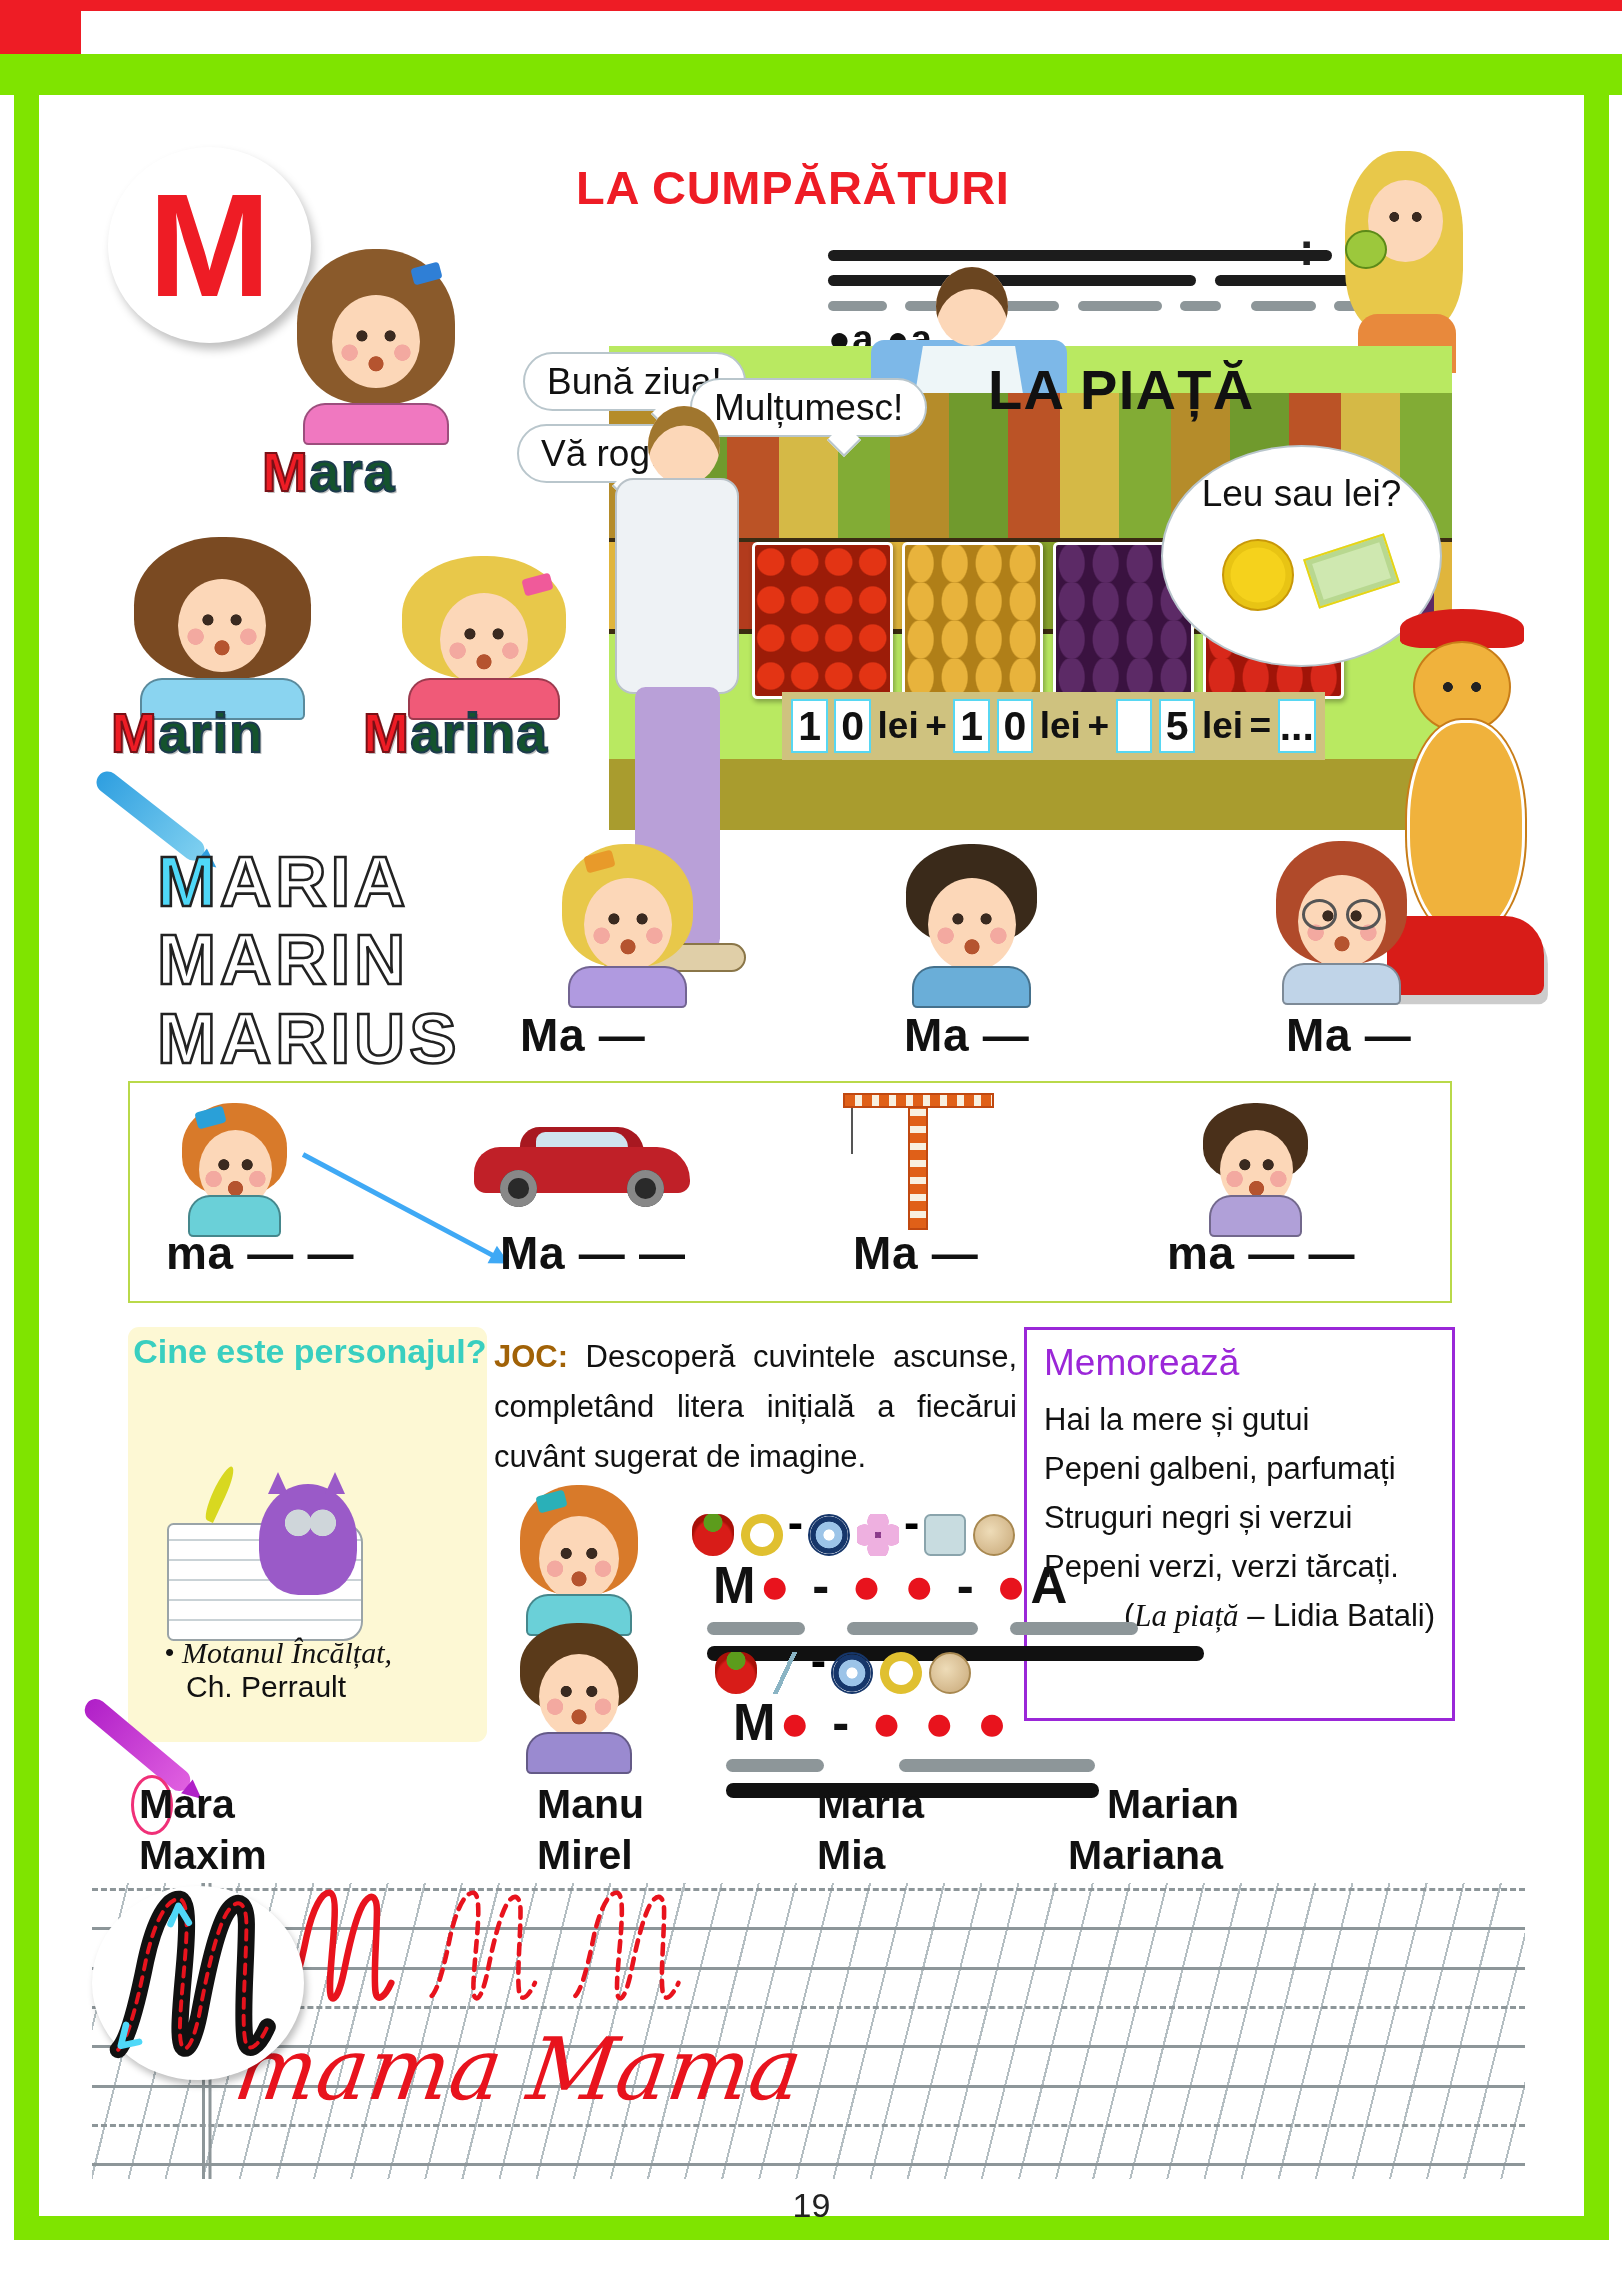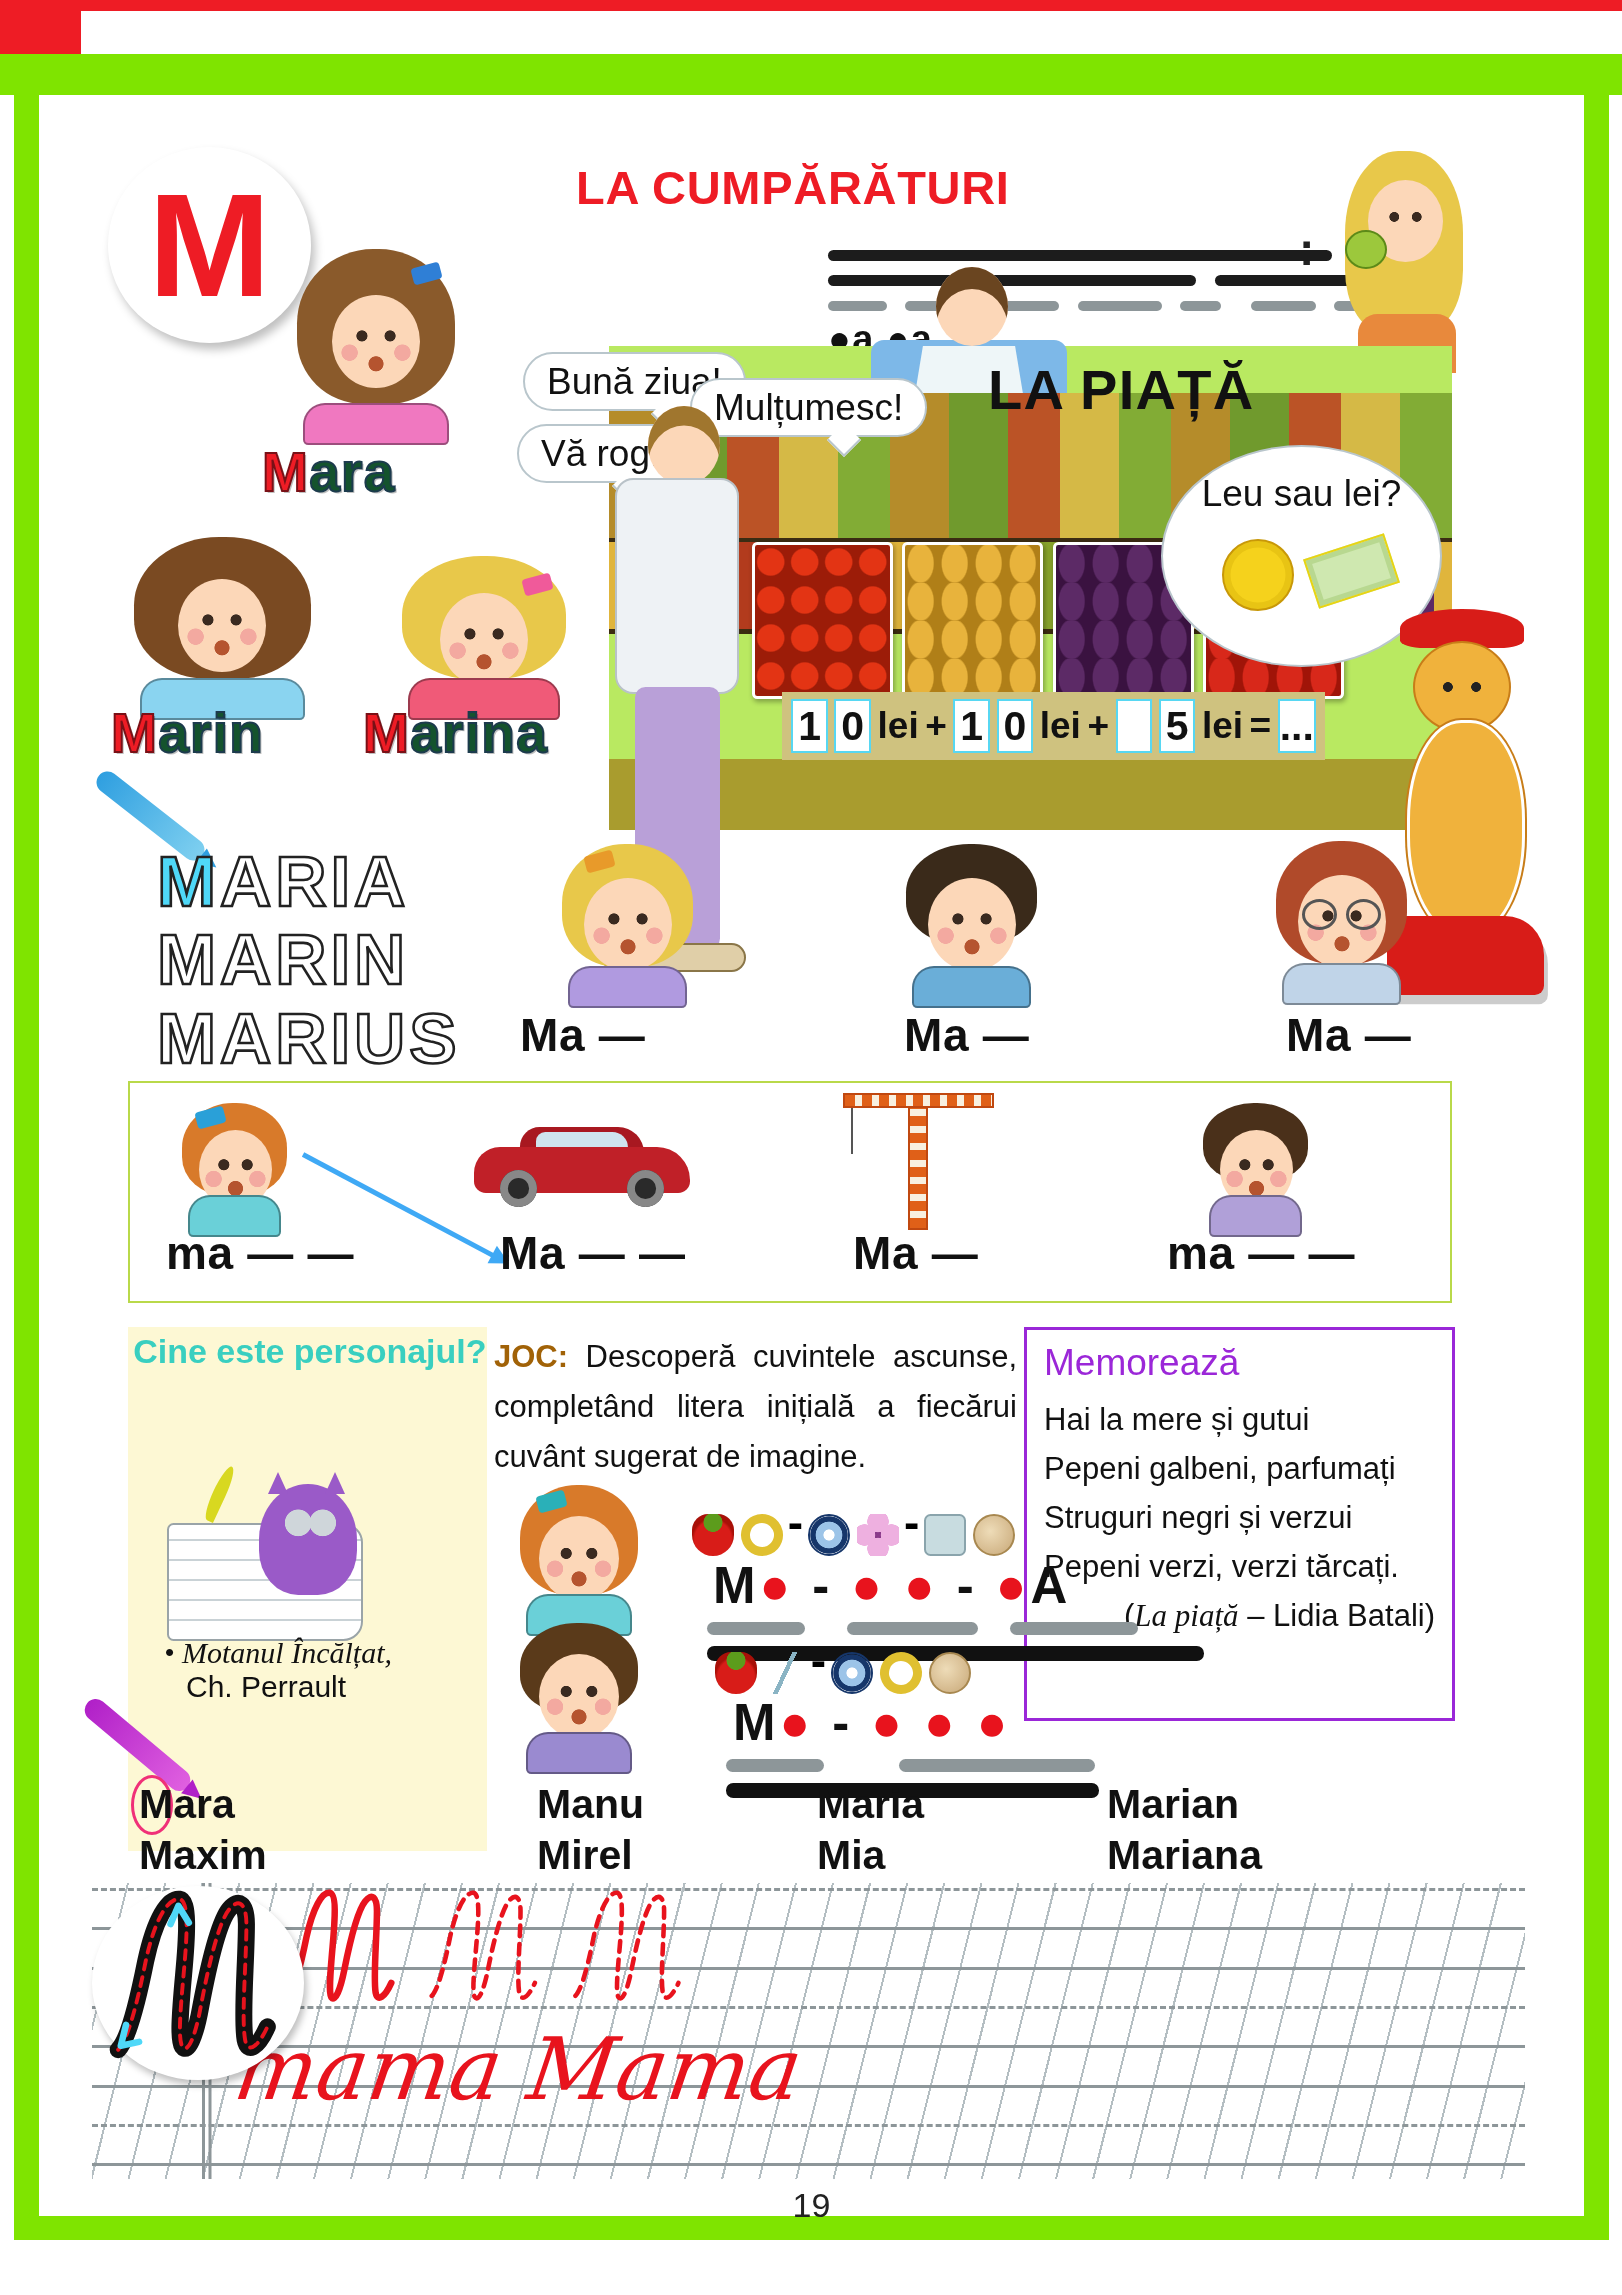--- a/index.html
+++ b/index.html
@@ -128,21 +128,21 @@
   .car .w1 { left:26px; } .car .w2 { right:26px; }
   .crane { width:151px; height:137px; }
   .crane .mast { position:absolute; left:65px; bottom:0; width:19.6px; height:131px; background:repeating-linear-gradient(0deg,#e06018 0 10.5px,#f8f0e0 10.5px 17px); border:2px solid #c04810; }
   .crane .jib { position:absolute; left:0; top:0; width:151px; height:15.7px; background:repeating-linear-gradient(90deg,#e06018 0 10.5px,#f8f0e0 10.5px 17px); border:2px solid #c04810; }
   .crane .hook { position:absolute; left:7.9px; top:15.7px; width:2.6px; height:46px; background:#555; }
   .blue-arrow { width:216px; height:5.2px; background:#3fa9f5; transform:rotate(28deg); transform-origin:left center; }
   .blue-arrow::after { content:""; position:absolute; right:-17px; top:-7.9px; border-left:19.6px solid #3fa9f5;
     border-top:10.5px solid transparent; border-bottom:10.5px solid transparent; }
 
   
-  .yellow-panel { left:128px; top:1327px; width:359px; height:524px; background:#fdf8d4; }
+  .yellow-panel { left:128px; top:1327px; width:359px; height:415px; background:#fdf8d4;border-radius:11px; }
   .teal-heading { font-size:34px; font-weight:bold; color:#39cfc0; }
   .book { position:absolute; left:39px; top:196px; width:196px; height:118px; background:#fff; border:2.6px solid #9aa4a8; border-radius:6.5px 19.6px 19.6px 6.5px;
     background-image:repeating-linear-gradient(0deg,transparent 0 18.3px,#c9d2d6 18.3px 20px); }
   .book-cat { position:absolute; left:131px; top:157px; width:98px; height:111px; background:#9a5ac8; border-radius:50% 50% 40% 40%;
     background-image:radial-gradient(circle at 40% 35%,#cfd6da 13px,transparent 13.7px),radial-gradient(circle at 65% 35%,#cfd6da 13px,transparent 13.7px); }
   .book-cat::before { content:""; position:absolute; left:9.2px; top:-11.8px; border-bottom:22px solid #9a5ac8; border-left:10.5px solid transparent; border-right:10.5px solid transparent; }
   .book-cat::after { content:""; position:absolute; right:11.8px; top:-11.8px; border-bottom:22px solid #9a5ac8; border-left:10.5px solid transparent; border-right:10.5px solid transparent; }
   .feather { position:absolute; left:85px; top:137px; width:13px; height:59px; background:#d8d820; border-radius:50% 50% 0 50%; transform:rotate(25deg); }
   .caption { font-size:30px; color:#111; }
   .caption .it { font-style:italic; font-family:"Liberation Serif", serif; }
@@ -463,21 +463,21 @@
 
 <div class="abs crayon" style="left:72px;top:1734px;--c1:#b020c8;--c2:#e060e0;transform:rotate(40deg)"></div>
 <div class="abs pink-oval" style="left:131px;top:1775px"></div>
 <div class="abs gname" style="left:139px;top:1781px">Mara</div>
 <div class="abs gname" style="left:537px;top:1781px">Manu</div>
 <div class="abs gname" style="left:817px;top:1781px">Maria</div>
 <div class="abs gname" style="left:1107px;top:1781px">Marian</div>
 <div class="abs gname" style="left:139px;top:1832px">Maxim</div>
 <div class="abs gname" style="left:537px;top:1832px">Mirel</div>
 <div class="abs gname" style="left:817px;top:1832px">Mia</div>
-<div class="abs gname" style="left:1107px;top:1832px">Mariana</div>
+<div class="abs gname" style="left:1068px;top:1832px">Mariana</div>
 
 <div class="abs practice">
   <div class="rule dashed" style="top:5.2px"></div>
   <div class="rule" style="top:44px"></div>
   <div class="rule" style="top:84px"></div>
   <div class="rule dashed" style="top:123px"></div>
   <div class="rule" style="top:162px"></div>
   <div class="rule" style="top:202px"></div>
   <div class="rule dashed" style="top:241px"></div>
   <div class="rule" style="top:280px"></div>

